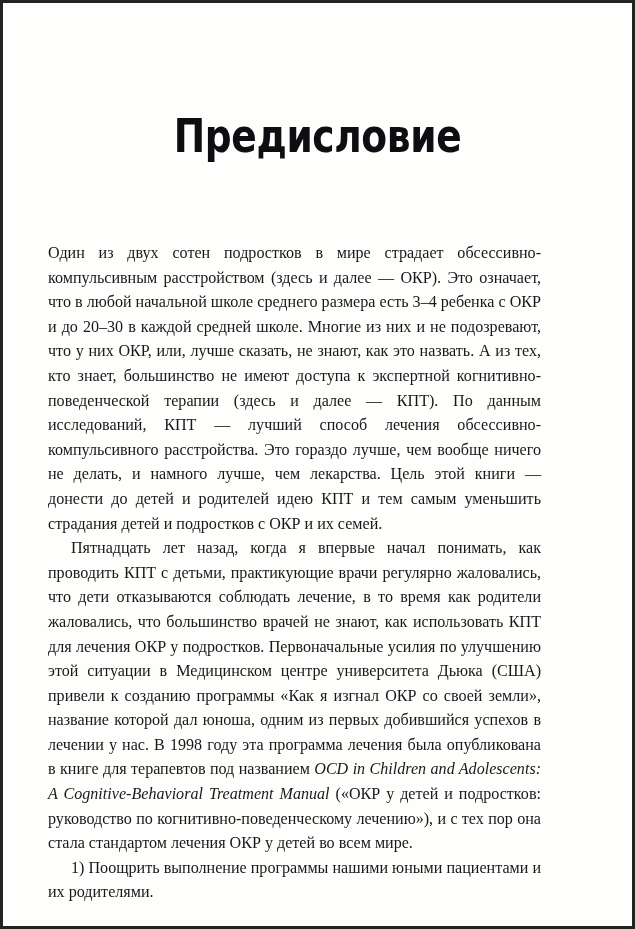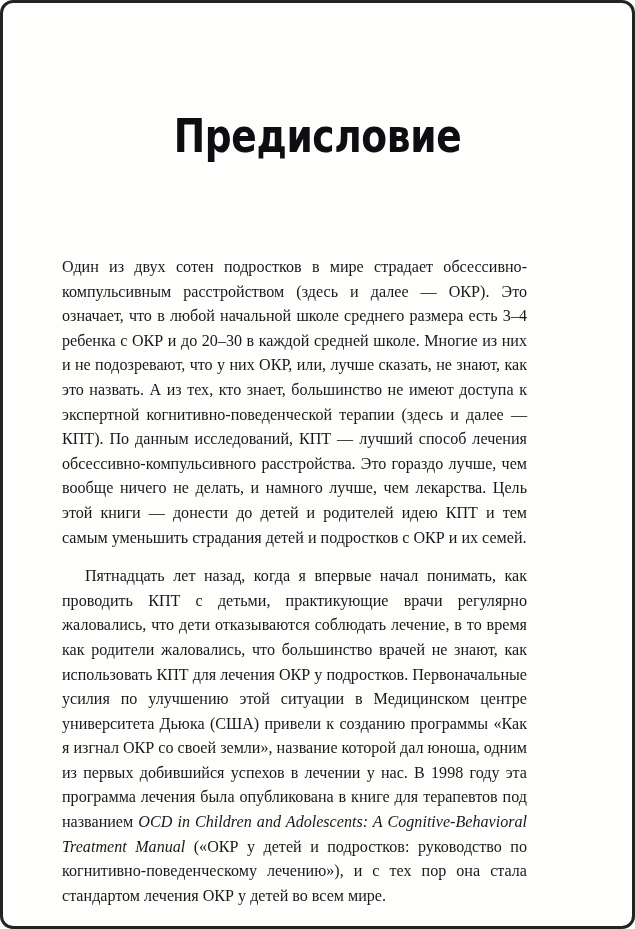--- a/index.html
+++ b/index.html
@@ -15,21 +15,20 @@
     height: 929px;
     background: #fefefd;
     box-sizing: border-box;
     border-top: 3px solid #232323;
     border-left: 3px solid #232323;
     border-right: 3px solid #232323;
     border-bottom: 3px solid #232323;
     overflow: hidden;
     font-family: "Liberation Serif", "DejaVu Serif", serif;
     color: #1c1c1c;
-    border-radius: 13px;
   }
 
   
   .chapter-title {
     position: absolute;
     left: 0;
     right: 0;
     top: 74px;
     text-align: center;
     font-family: "DejaVu Sans", "Liberation Sans", sans-serif;
@@ -51,21 +50,21 @@
     width: 493px;
     font-size: 16.1px;
     line-height: 24.6px;
     text-align: justify;
     text-justify: inter-word;
     hyphens: manual;
     color: #181818;
   }
 
   .body-block p {
-    margin: 14px;
+    margin: 0;
     text-indent: 23px;
     text-align: justify;
   }
 
   .body-block p.no-indent {
     text-indent: 0;
   }
 
   .book-title-italic {
     font-style: italic;

